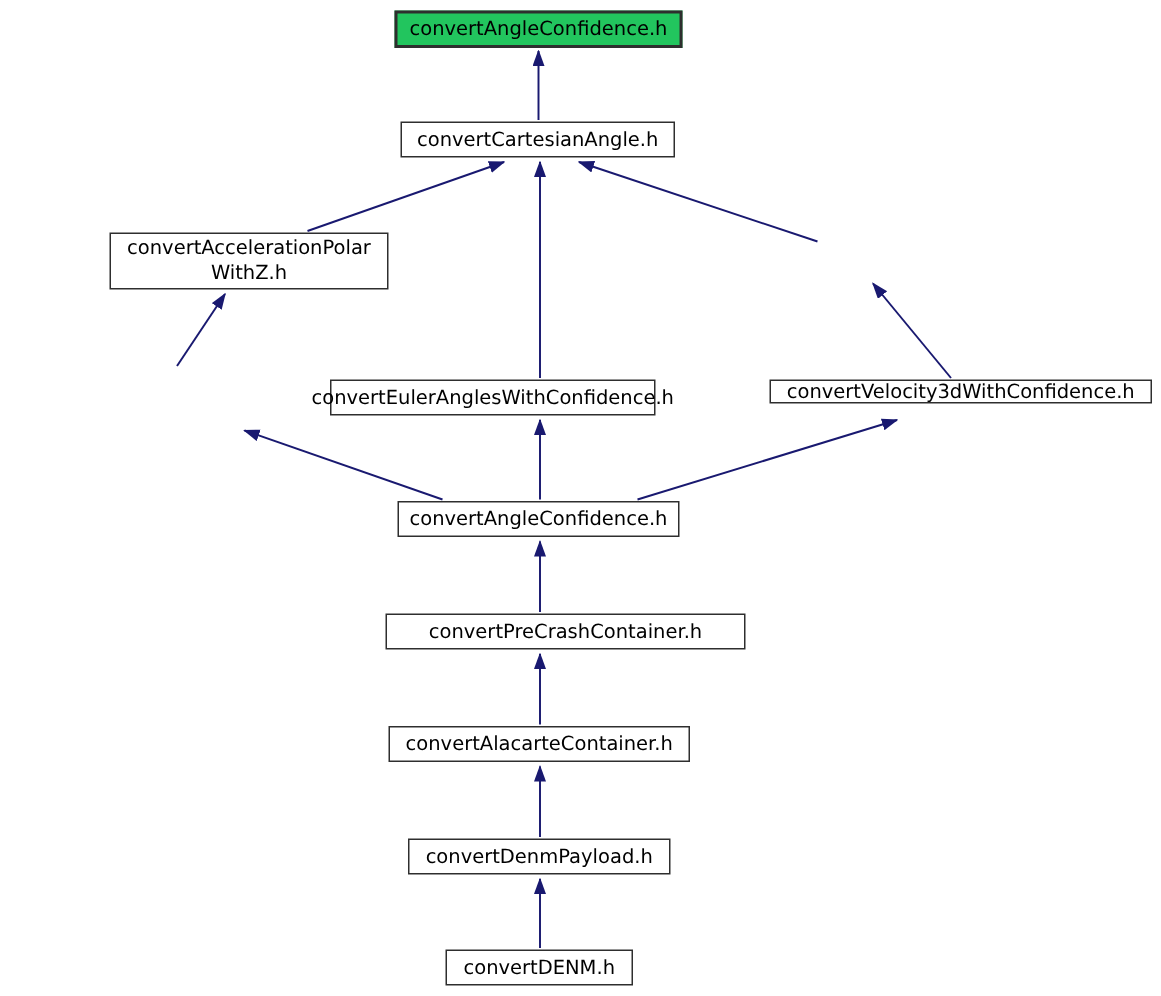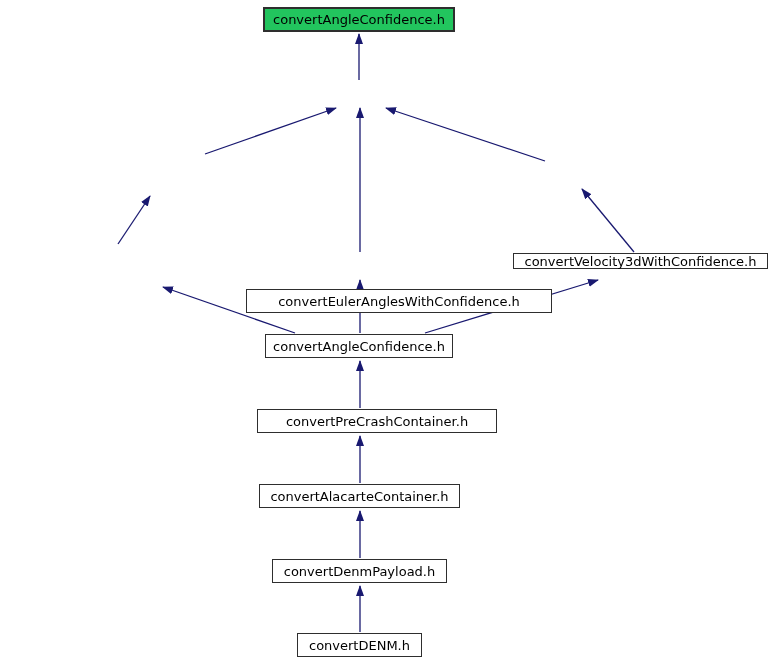--- a/index.html
+++ b/index.html
@@ -62,20 +62,23 @@
       <line x1="295" y1="333" x2="163" y2="287" stroke="#191970" stroke-width="1.3" marker-end="url(#arrowhead)"></line>
       <line x1="360" y1="333" x2="360" y2="280" stroke="#191970" stroke-width="1.3" marker-end="url(#arrowhead)"></line>
       <line x1="425" y1="333" x2="598" y2="280" stroke="#191970" stroke-width="1.3" marker-end="url(#arrowhead)"></line>
       <line x1="360" y1="408" x2="360" y2="361" stroke="#191970" stroke-width="1.3" marker-end="url(#arrowhead)"></line>
       <line x1="360" y1="483" x2="360" y2="436" stroke="#191970" stroke-width="1.3" marker-end="url(#arrowhead)"></line>
       <line x1="360" y1="558" x2="360" y2="511" stroke="#191970" stroke-width="1.3" marker-end="url(#arrowhead)"></line>
       <line x1="360" y1="632" x2="360" y2="586" stroke="#191970" stroke-width="1.3" marker-end="url(#arrowhead)"></line>
     </svg>
 
 <div class="graph-node highlighted" style="left: 263px; top: 7px; width: 192px; height: 25px;">convertAngleConfidence.h</div>
-    <div class="graph-node" style="left: 246px; top: 253px; width: 306px; height: 24px; margin-top: 36px;">convertEulerAnglesWithConfidence.h</div>
+    <div class="graph-node" style="left: 267px; top: 81px; width: 183px; height: 24px;">convertCartesianAngle.h</div>
+    <div class="graph-node" style="left: 73px; top: 155px; width: 186px; height: 38px;">convertAccelerationPolar
+WithZ.h</div>
+    <div class="graph-node" style="left: 220px; top: 253px; width: 217px; height: 24px;">convertEulerAnglesWithConfidence.h</div>
     <div class="graph-node" style="left: 513px; top: 253px; width: 255px; height: 16px;">convertVelocity3dWithConfidence.h</div>
     <div class="graph-node" style="left: 265px; top: 334px; width: 188px; height: 24px;">convertAngleConfidence.h</div>
     <div class="graph-node" style="left: 257px; top: 409px; width: 240px; height: 24px;">convertPreCrashContainer.h</div>
     <div class="graph-node" style="left: 259px; top: 484px; width: 201px; height: 24px;">convertAlacarteContainer.h</div>
     <div class="graph-node" style="left: 272px; top: 559px; width: 175px; height: 24px;">convertDenmPayload.h</div>
     <div class="graph-node" style="left: 297px; top: 633px; width: 125px; height: 24px;">convertDENM.h</div>
   </div>
 
 </body></html>

